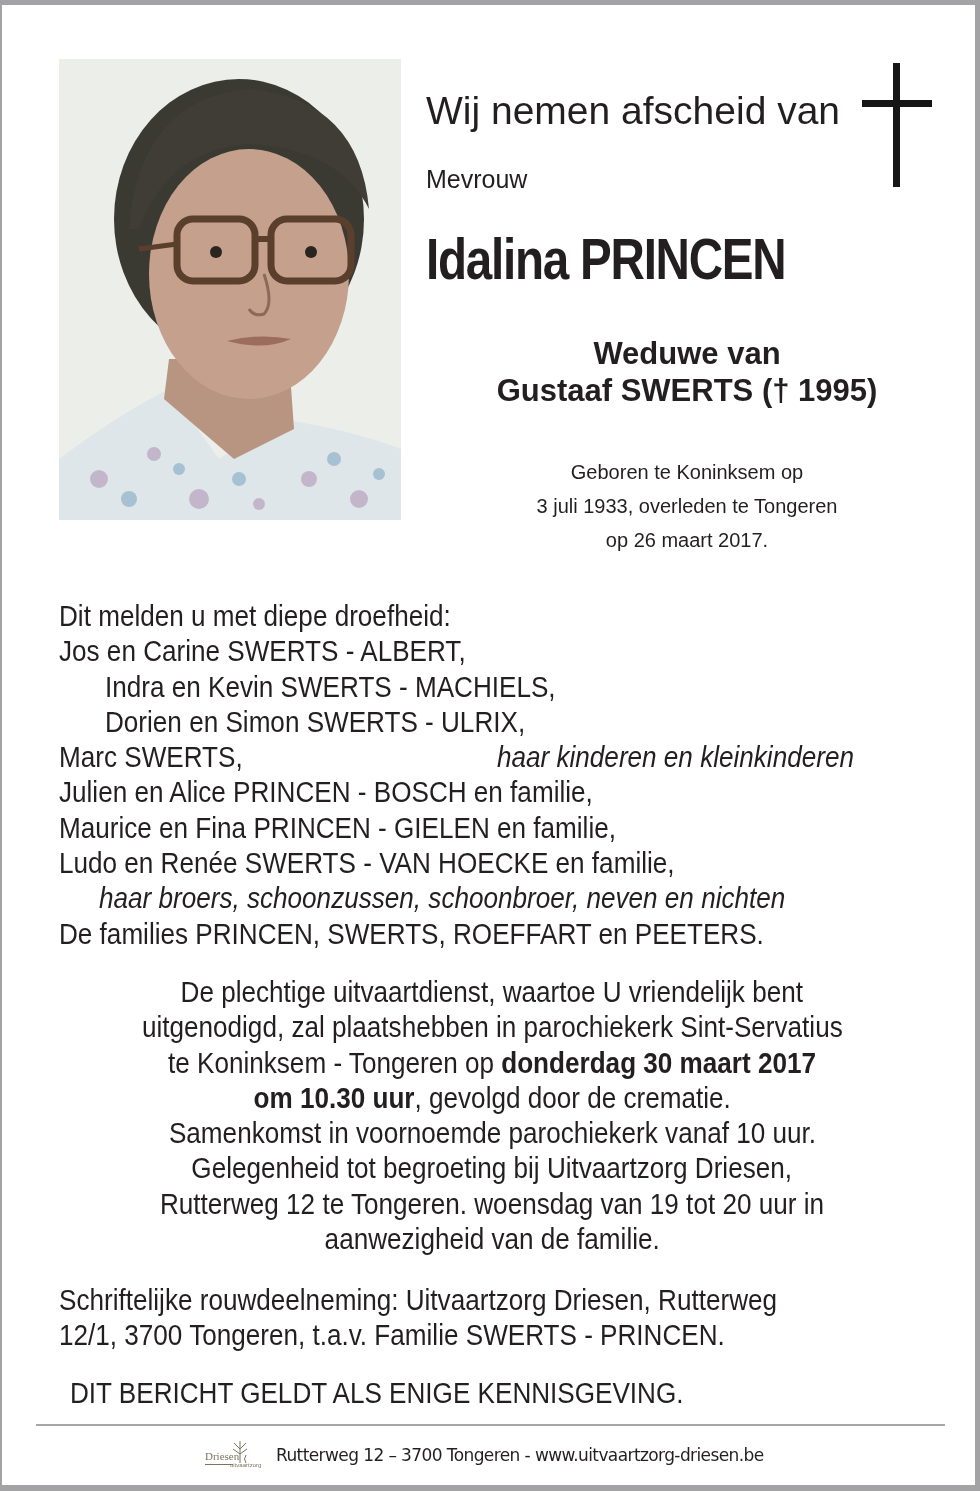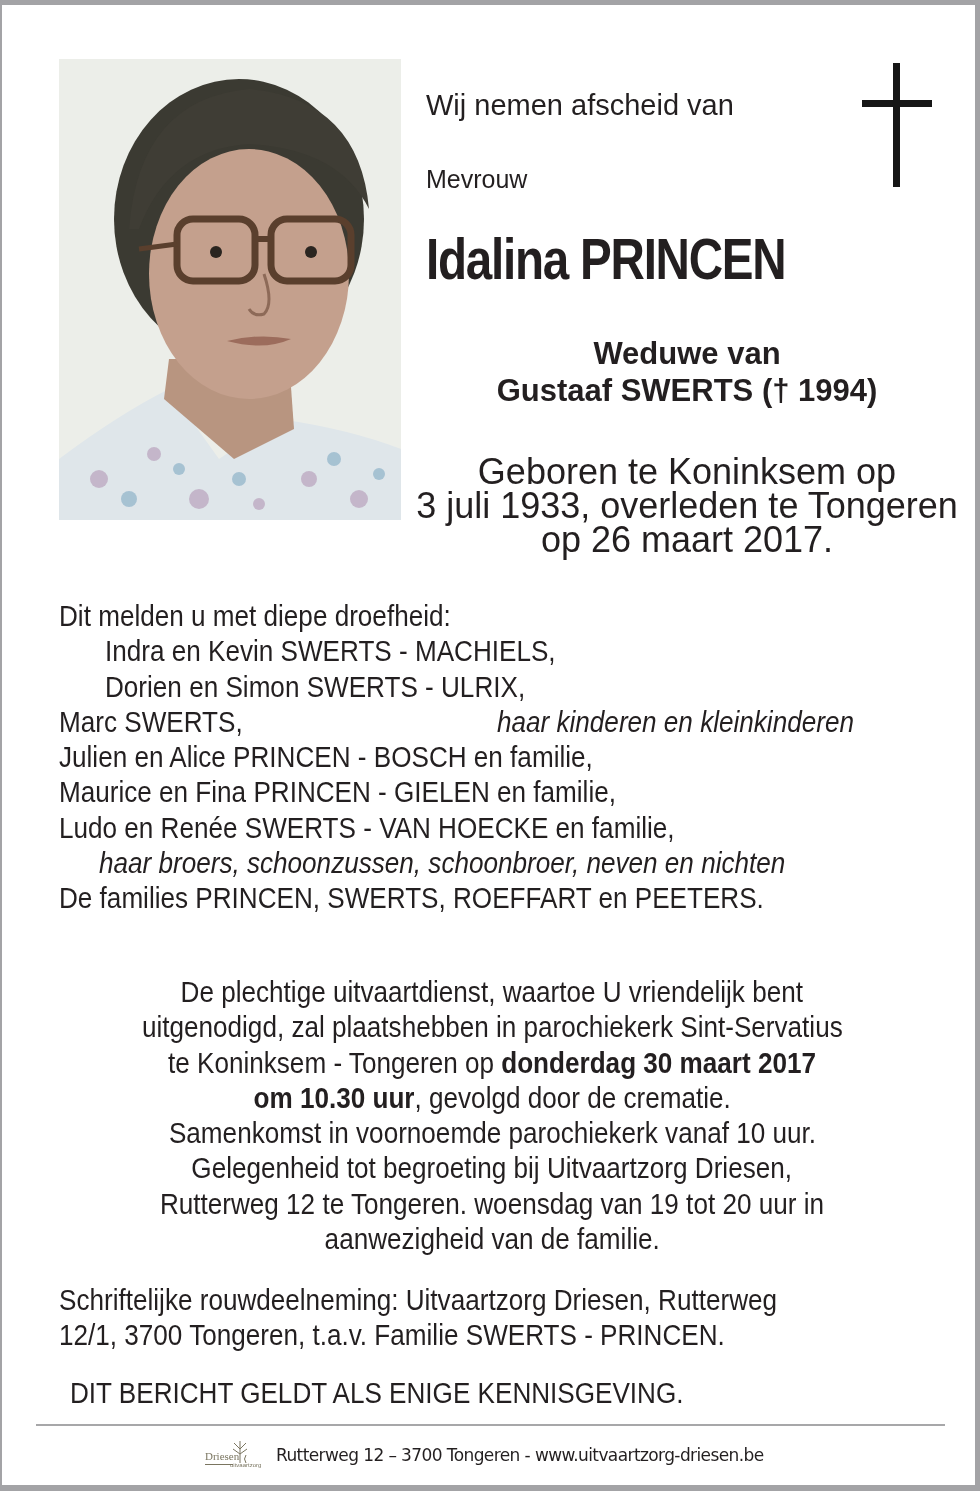--- a/index.html
+++ b/index.html
@@ -16,26 +16,26 @@
     .photo {
       position: absolute; left: 57px; top: 54px; width: 342px; height: 461px;
       background: linear-gradient(180deg, #eef0ec 0%, #e9ebe6 100%);
       overflow: hidden;
     }
     .photo svg { display: block; }
     .cross { position: absolute; left: 860px; top: 58px; width: 70px; height: 124px; }
     .cross .v { position: absolute; left: 31px; top: 0; width: 7px; height: 124px; background: #161616; }
     .cross .h { position: absolute; left: 0; top: 37px; width: 70px; height: 7px; background: #161616; }
     .abs { position: absolute; white-space: nowrap; }
-    .intro { left: 424px; top: 84px; font-size: 29px; }
+    .intro { left: 424px; top: 84px; font-size: 39px; }
     .honor { left: 424px; top: 160px; font-size: 25px; }
     .name { left: 424px; top: 220px; font-size: 58px; font-weight: bold; letter-spacing: -1.5px; transform: scaleX(0.82); transform-origin: left top; }
     .center-block { position: absolute; left: 410px; width: 550px; text-align: center; }
     .widow { top: 330px; font-size: 31px; font-weight: bold; line-height: 37px; }
-    .born { top: 450px; font-size: 36px; line-height: 34px; }
+    .born { top: 450px; font-size: 20px; line-height: 34px; }
     .family { position: absolute; left: 57px; top: 594px; width: 870px; font-size: 29px; line-height: 35.3px; }
     .family .row { white-space: nowrap; position: relative; height: 35.3px; }
     .family .indent { padding-left: 46px; }
     .family .right-italic { position: absolute; left: 438px; font-style: italic; }
     .family .caption-indent { padding-left: 40px; font-style: italic; }
     .narrow { display: inline-block; transform: scaleX(0.9); transform-origin: left; }
     .service { position: absolute; left: 40px; top: 970px; width: 900px; text-align: center; font-size: 29px; line-height: 35.3px; }
     .service b { font-weight: bold; }
     .condolence { position: absolute; left: 57px; top: 1278px; font-size: 29px; line-height: 35px; white-space: nowrap; }
     .notice { position: absolute; left: 68px; top: 1372px; font-size: 29px; white-space: nowrap; }
@@ -97,31 +97,32 @@
     <div class="v"></div>
       <div class="h"></div>
   </div>
 
   <div class="abs intro">Wij nemen afscheid van</div>
   <div class="abs honor">Mevrouw</div>
   <div class="abs name">Idalina PRINCEN</div>
 
   <div class="center-block widow">
     <div>Weduwe van</div>
-    <div>Gustaaf SWERTS († 1994)</div>
+    <div>Gustaaf SWERTS († 1995)</div>
   </div>
 
   <div class="center-block born">
     <div>Geboren te Koninksem op</div>
     <div>3 juli 1933, overleden te Tongeren</div>
     <div>op 26 maart 2017.</div>
   </div>
 
   <div class="family">
     <div class="row"><span class="narrow">Dit melden u met diepe droefheid:</span></div>
+    <div class="row"><span class="narrow">Jos en Carine SWERTS - ALBERT,</span></div>
     <div class="row indent"><span class="narrow">Indra en Kevin SWERTS - MACHIELS,</span></div>
     <div class="row indent"><span class="narrow">Dorien en Simon SWERTS - ULRIX,</span></div>
     <div class="row">
       <span class="narrow">Marc SWERTS,</span>
       <span class="right-italic narrow">haar kinderen en kleinkinderen</span>
     </div>
     <div class="row"><span class="narrow">Julien en Alice PRINCEN - BOSCH en familie,</span></div>
     <div class="row"><span class="narrow">Maurice en Fina PRINCEN - GIELEN en familie,</span></div>
     <div class="row"><span class="narrow">Ludo en Renée SWERTS - VAN HOECKE en familie,</span></div>
     <div class="row caption-indent"><span class="narrow">haar broers, schoonzussen, schoonbroer, neven en nichten</span></div>

